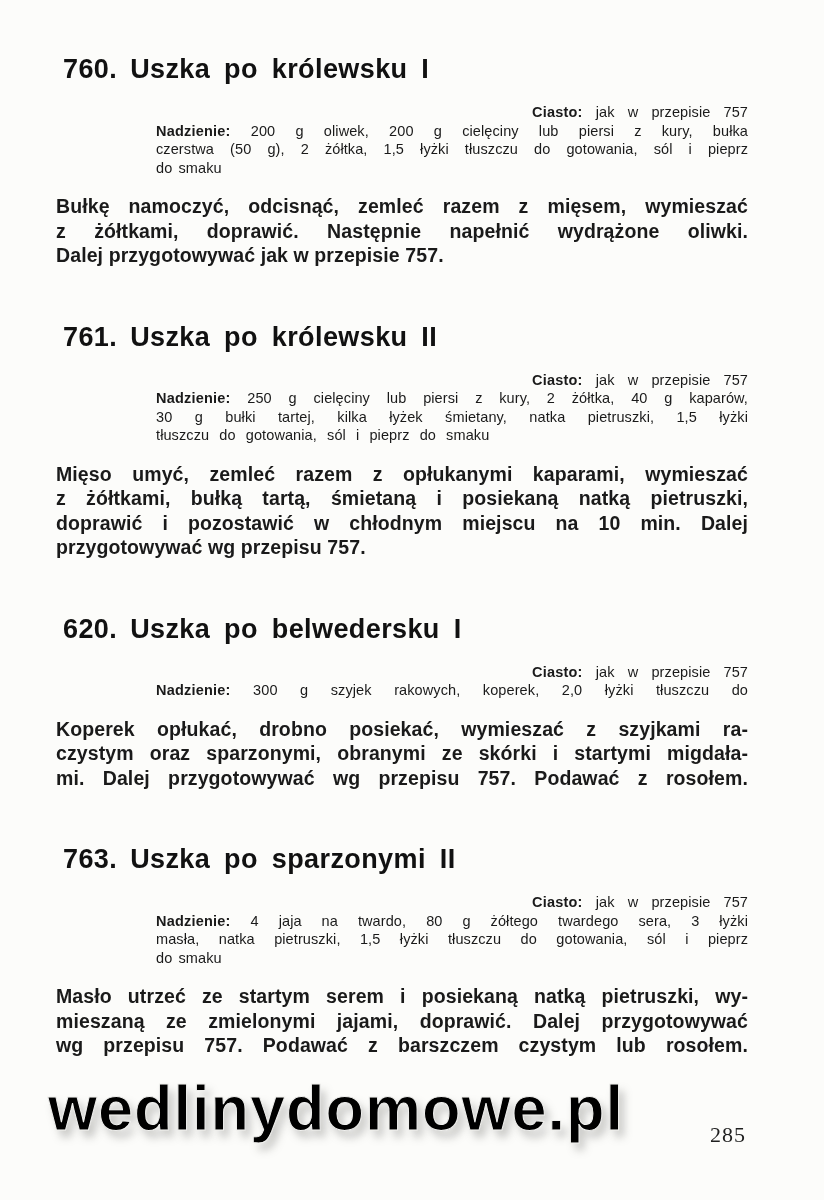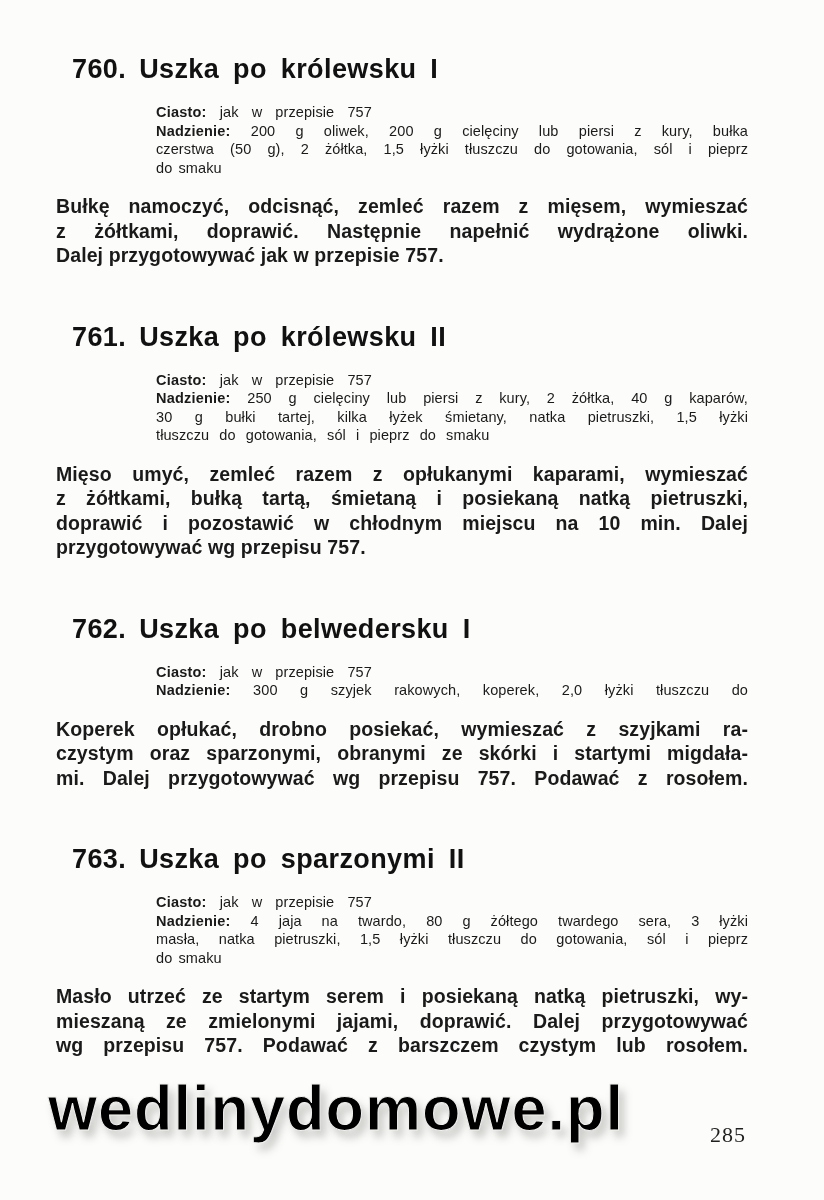--- a/index.html
+++ b/index.html
@@ -24,36 +24,36 @@
     padding:52px 76px 0 56px;
   }
   .recipe{margin:0;}
   .recipe-heading{
     font-size:27px;
     line-height:34px;
     font-weight:bold;
     color:var(--heading-ink);
     letter-spacing:0.4px;
     word-spacing:6px;
-    margin:0 0 17px 16px;
+    margin:0 0 17px 7px;
     white-space:nowrap;
   }
   .recipe-heading .num{margin-right:13px;}
   .ingredients{
     margin:0 0 17px 100px;
     font-size:14.5px;
     line-height:18.5px;
     letter-spacing:0.1px;
     word-spacing:2px;
   }
   .ing-line{display:block;}
   .ing-line.fill{text-align:justify;text-align-last:justify;}
   .ing-line.wide{word-spacing:6px;}
   .ing-line.xwide{word-spacing:13px;}
-  .ing-line.ciasto{word-spacing:9px;}
+  .ing-line.ciasto{word-spacing:9px;text-align:right;}
   .lbl{font-weight:bold;letter-spacing:0.2px;}
   .body-par{
     font-size:19.5px;
     line-height:24.5px;
     font-weight:bold;
     letter-spacing:0.1px;
     margin:0 0 52px 0;
   }
   .body-par.last{margin-bottom:0;}
   .bline{display:block;}
@@ -124,21 +124,21 @@
     </div>
     <p class="body-par">
       <span class="bline fill">Mięso umyć, zemleć razem z opłukanymi kaparami, wymieszać</span>
       <span class="bline fill">z żółtkami, bułką tartą, śmietaną i posiekaną natką pietruszki,</span>
       <span class="bline fill">doprawić i pozostawić w chłodnym miejscu na 10 min. Dalej</span>
       <span class="bline">przygotowywać wg przepisu 757.</span>
     </p>
   </section>
 
   <section class="recipe">
-    <h2 class="recipe-heading"><span class="num">762.</span><span>Uszka po belwedersku I</span></h2>
+    <h2 class="recipe-heading"><span class="num">620.</span><span>Uszka po belwedersku I</span></h2>
     <div class="ingredients">
       <div class="ing-line ciasto">
         <span class="lbl">Ciasto:</span>
         <span>jak w przepisie 757</span>
       </div>
       <div class="ing-line fill">
         <span class="lbl">Nadzienie:</span>
         <span>300 g szyjek rakowych, koperek, 2,0 łyżki tłuszczu do</span>
       </div>
     </div>

